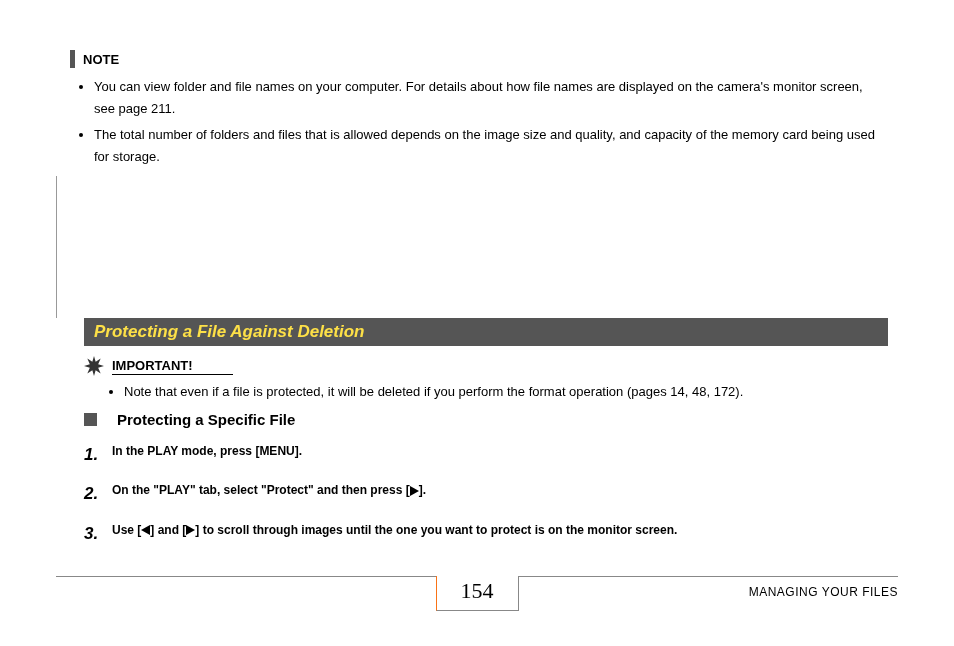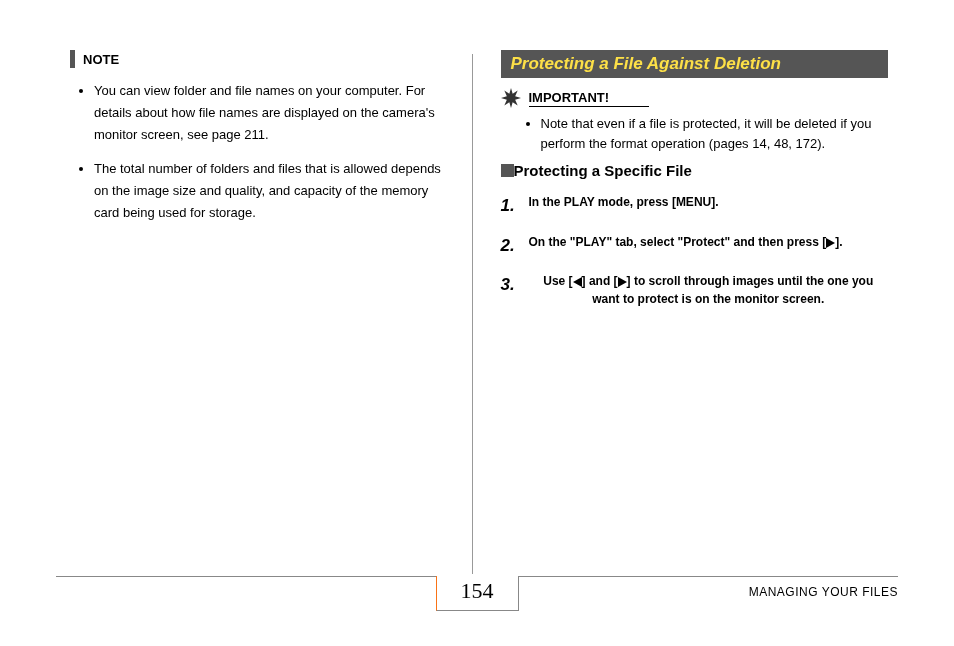--- a/index.html
+++ b/index.html
@@ -14,20 +14,21 @@
   .page {
     position: absolute;
     inset: 0;
     background: #fff;
   }
   .content {
     display: flex;
     gap: 0;
     padding: 50px 56px 0 56px;
     height: 560px;
+    flex-direction: column;
   }
   .col {
     flex: 1;
     padding: 0 10px;
   }
   .col-left { padding-right: 18px; }
   .col-right { padding-left: 28px; }
   .divider-v {
     width: 1px;
     background: #999;
@@ -49,21 +50,21 @@
   .note-label {
     font-weight: bold;
     font-size: 13px;
   }
   .bullets {
     list-style: disc;
     padding-left: 28px;
     font-size: 13px;
     line-height: 1.7;
   }
-  .bullets li { margin-bottom: 4px; margin-top: 12px; }
+  .bullets li { margin-bottom: 4px; }
   .section-title {
     background: #555;
     color: #fde047;
     font-size: 17px;
     font-weight: bold;
     font-style: italic;
     padding: 4px 10px;
     margin-bottom: 10px;
   }
   .intro {
@@ -89,21 +90,21 @@
     padding-bottom: 1px;
   }
   .imp-list {
     list-style: disc;
     padding-left: 40px;
     font-size: 13px;
     line-height: 1.55;
     margin-bottom: 8px;
   }
   .sub-head {
-    display:flex;align-items:center;gap:0;
+    display:flex;align-items:center;gap:20px;
     font-size: 15px;
     font-weight: bold;
     margin-bottom: 14px;
   }
   .square {
     width:13px;height:13px;background:#555;flex:0 0 13px;
   }
   .steps { list-style:none; padding:0; }
   .steps li {
     display:flex; gap:10px;

